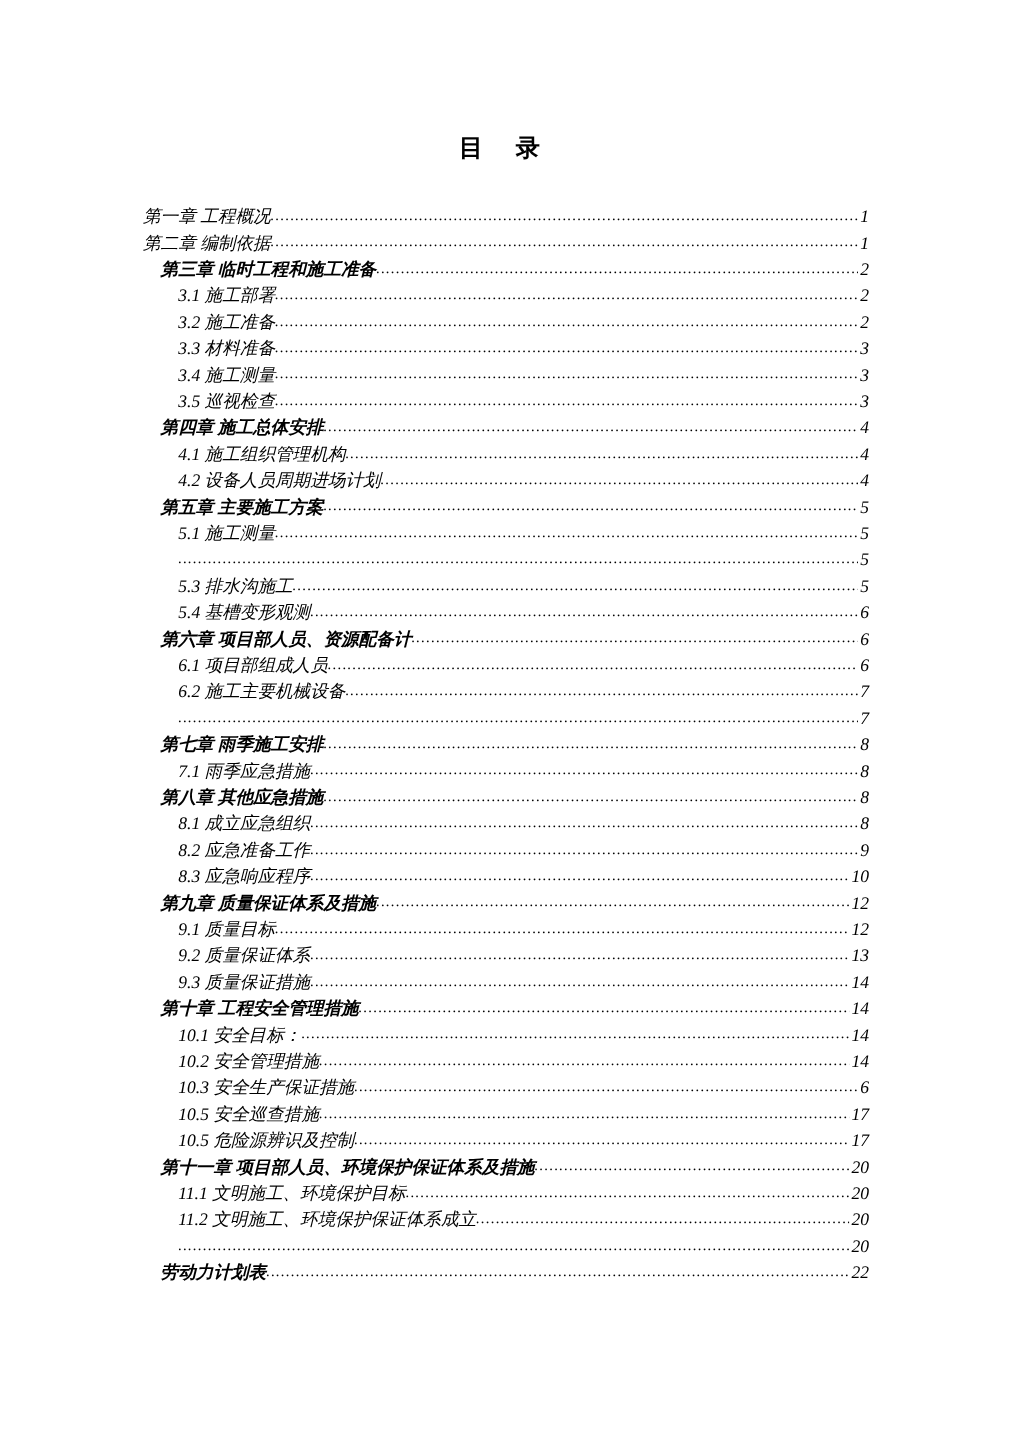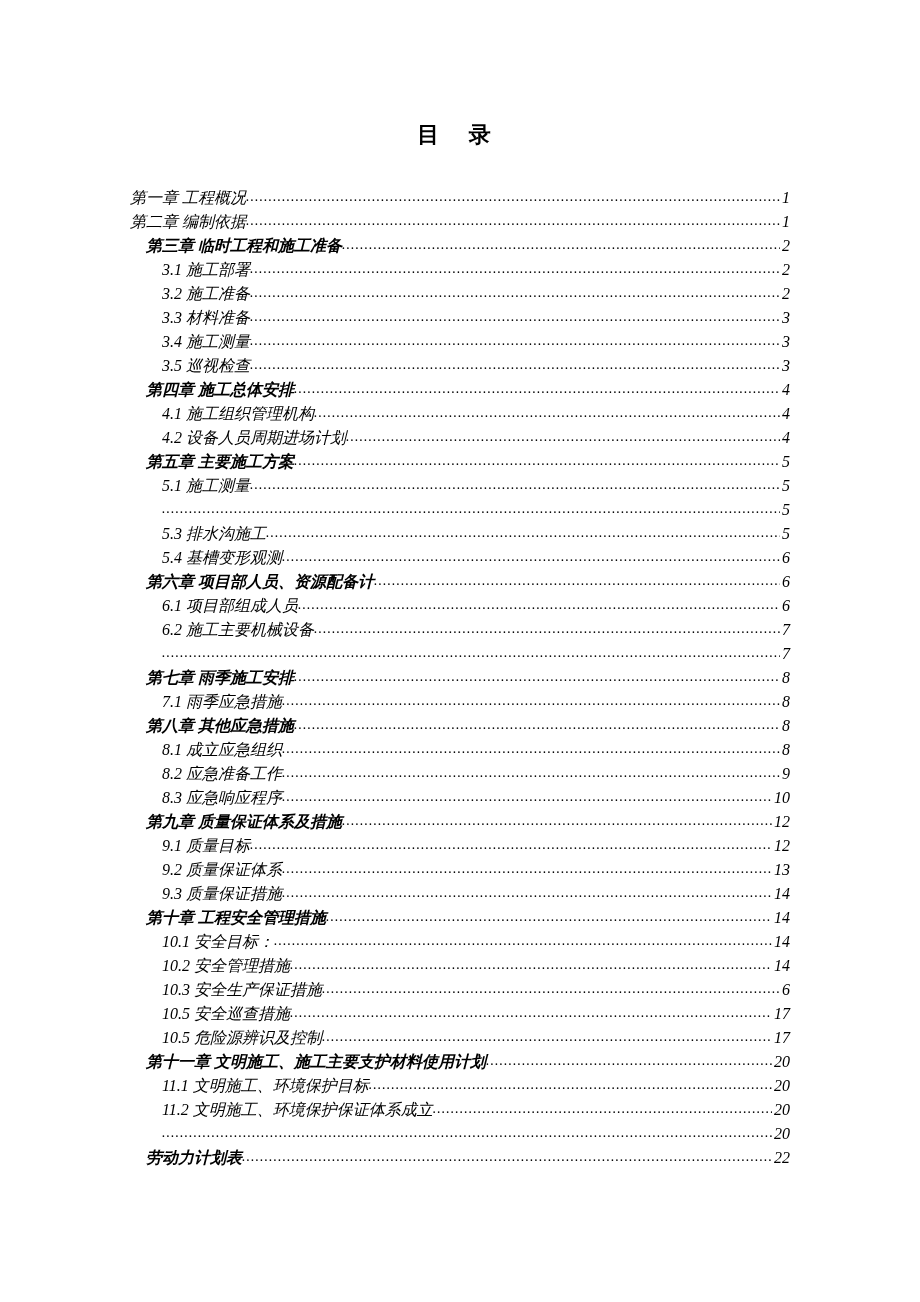--- a/index.html
+++ b/index.html
@@ -225,21 +225,21 @@
       <span class="toc-label">10.5 安全巡查措施</span>
       <span class="toc-leader"></span>
       <span class="toc-page">17</span>
     </div>
     <div class="toc-row indent">
       <span class="toc-label">10.5 危险源辨识及控制</span>
       <span class="toc-leader"></span>
       <span class="toc-page">17</span>
     </div>
     <div class="toc-row">
-      <span class="toc-label bold">第十一章  文明施工、施工主要支护材料使用计划</span>
+      <span class="toc-label bold">第十一章  项目部人员、环境保护保证体系及措施</span>
       <span class="toc-leader"></span>
       <span class="toc-page">20</span>
     </div>
     <div class="toc-row indent">
       <span class="toc-label">11.1 文明施工、环境保护目标</span>
       <span class="toc-leader"></span>
       <span class="toc-page">20</span>
     </div>
     <div class="toc-row indent">
       <span class="toc-label">11.2 文明施工、环境保护保证体系成立</span>

